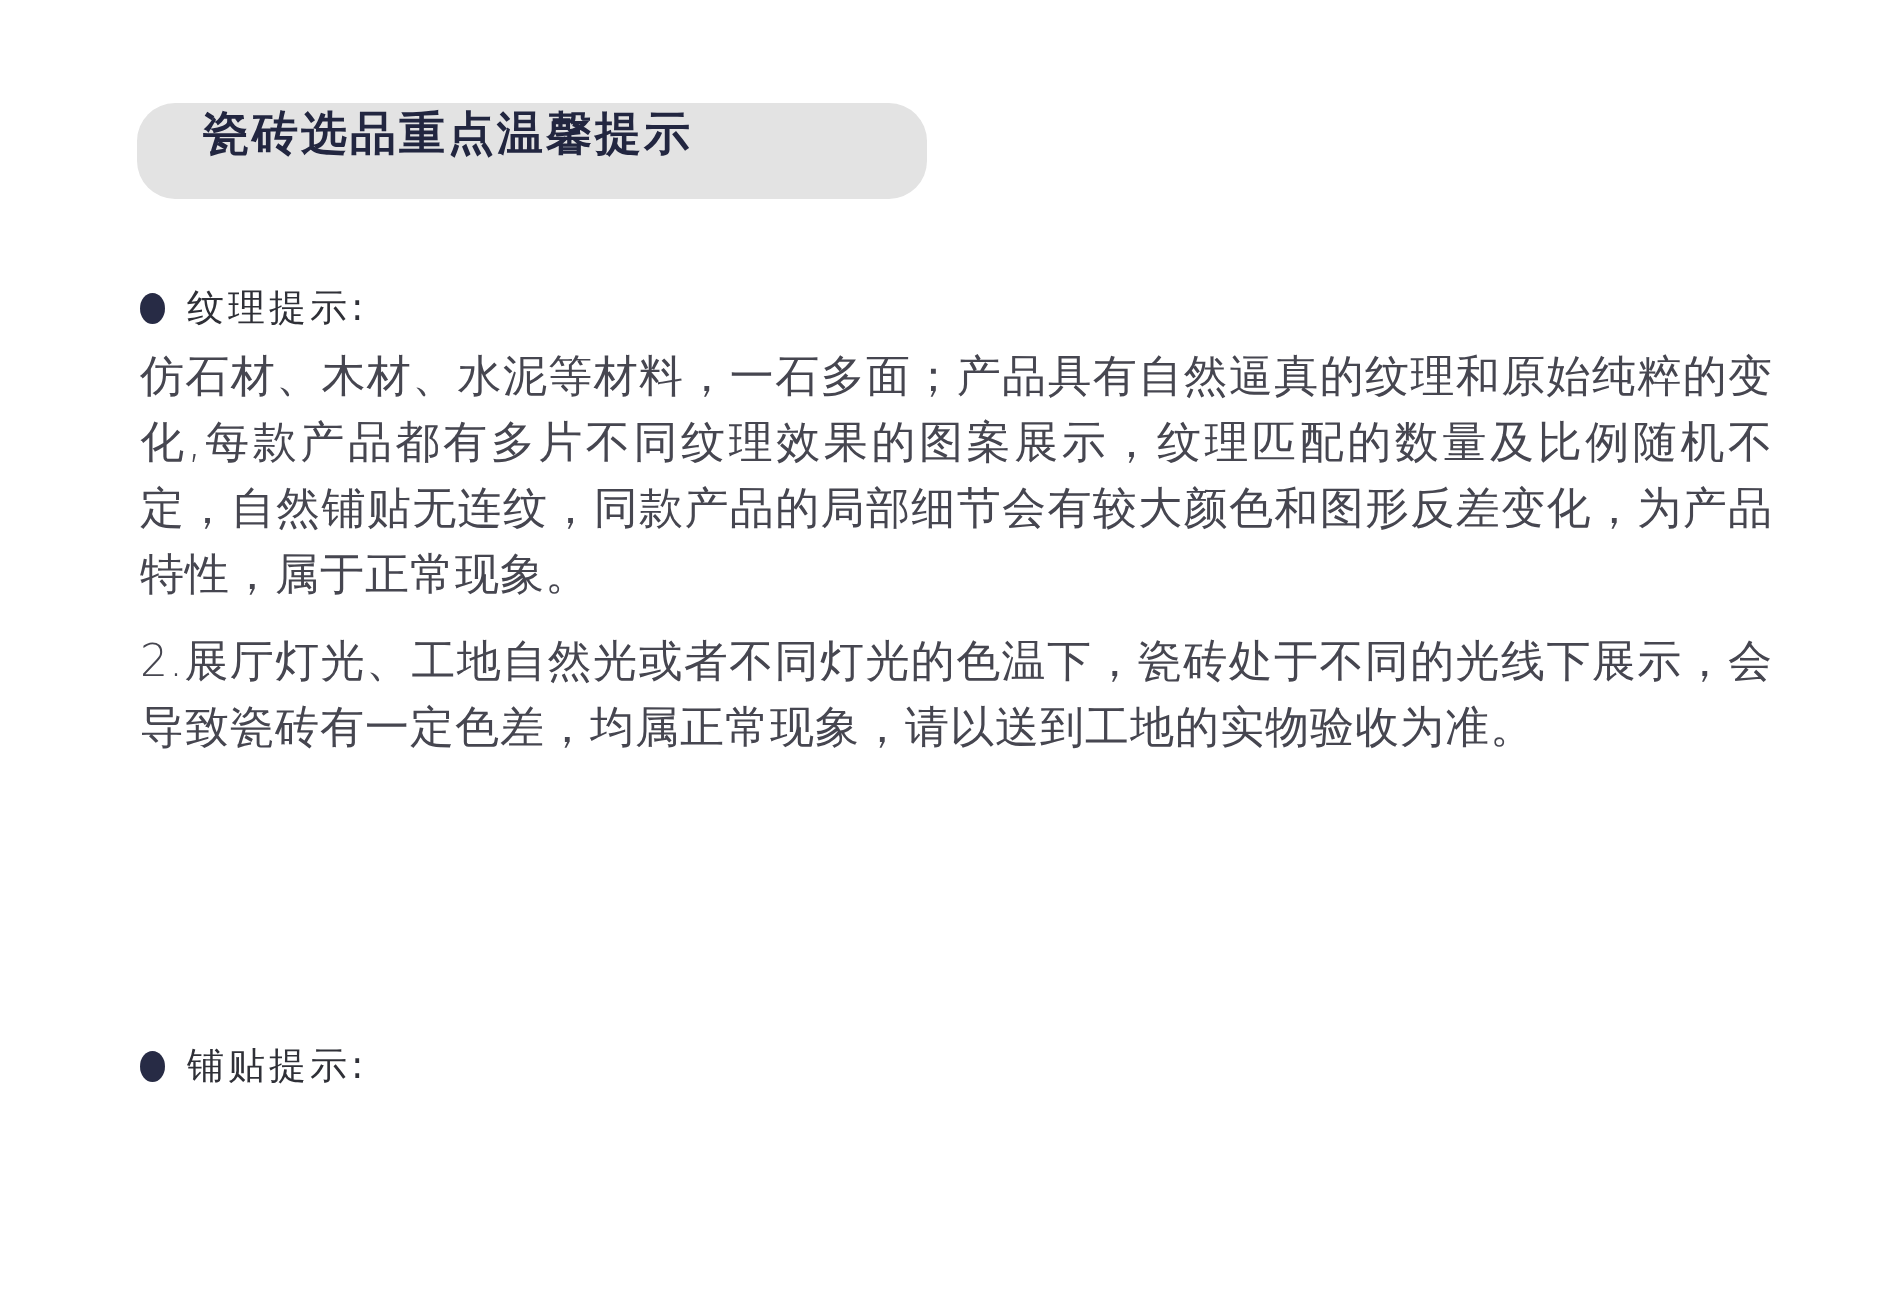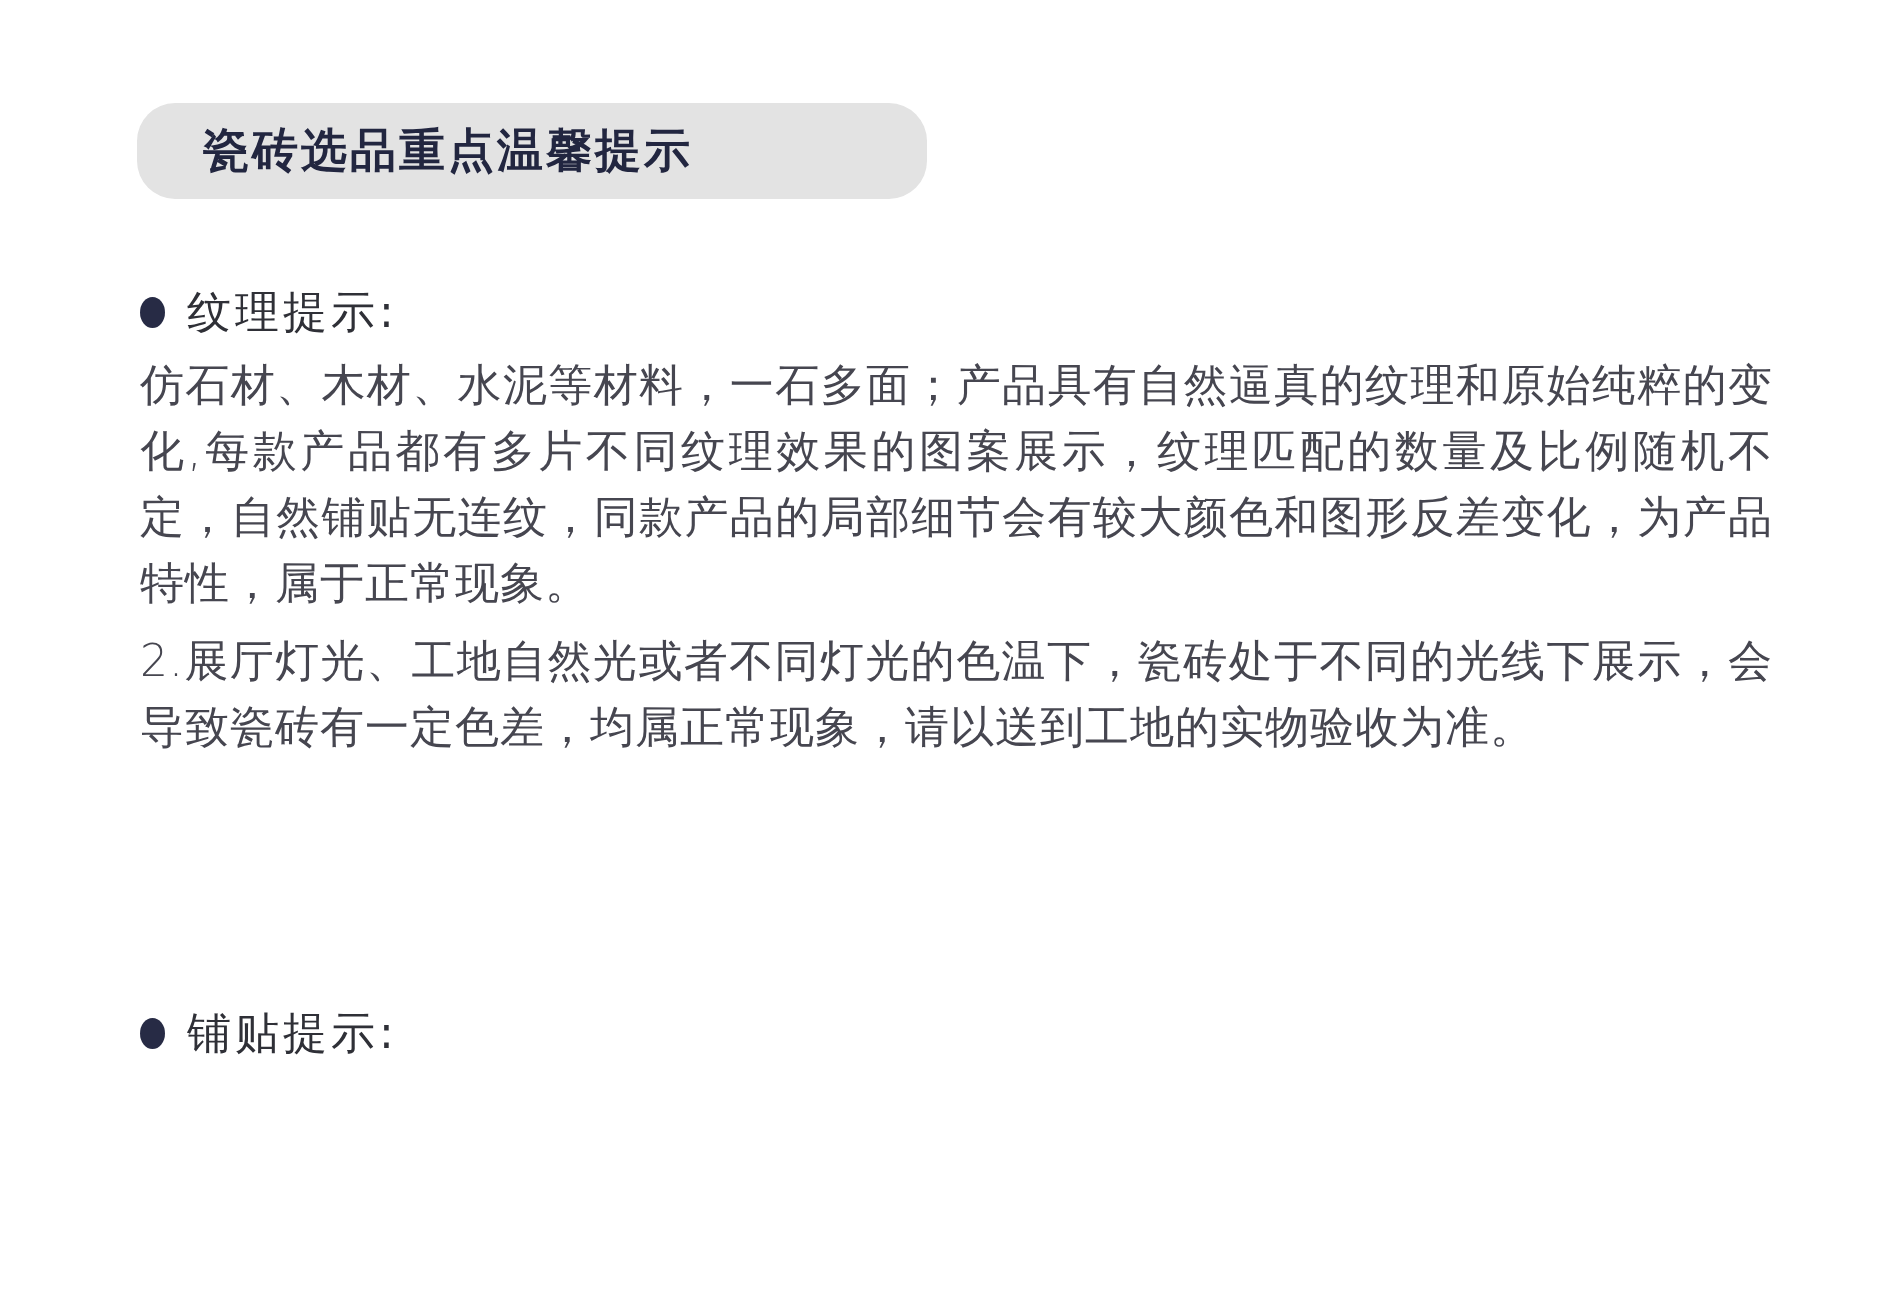--- a/index.html
+++ b/index.html
@@ -21,53 +21,53 @@
   }
   .title-badge {
     position: absolute;
     left: 137px;
     top: 103px;
     width: 790px;
     height: 96px;
     background: #e3e3e3;
     border-radius: 38px;
     display: flex;
-    align-items: center;
+    align-items: flex-start;
   }
   .title-badge-text {
     padding-left: 66px;
     font-size: 46px;
     font-weight: 700;
     color: #222640;
     letter-spacing: 3px;
     white-space: nowrap;
   }
   .tip-section {
     position: absolute;
     left: 140px;
     right: 118px;
   }
   .tip-section.s1 { top: 283px; }
   .tip-section.s2 { top: 620px; }
-  .tip-section.s3 { top: 1004px; }
+  .tip-section.s3 { top: 1041px; }
   .tip-heading {
     display: flex;
     align-items: center;
     gap: 22px;
     margin-bottom: 10px;
   }
   .bullet {
     width: 25px;
     height: 31px;
     border-radius: 50%;
     background: #272b45;
     flex: 0 0 auto;
   }
   .tip-heading-text {
-    font-size: 44px;
+    font-size: 37px;
     font-weight: 500;
     color: #2f3037;
     letter-spacing: 4px;
     white-space: nowrap;
   }
   .tip-body {
     margin: 8px 0 0 0;
     font-size: 44px;
     font-weight: 300;
     color: #464650;

